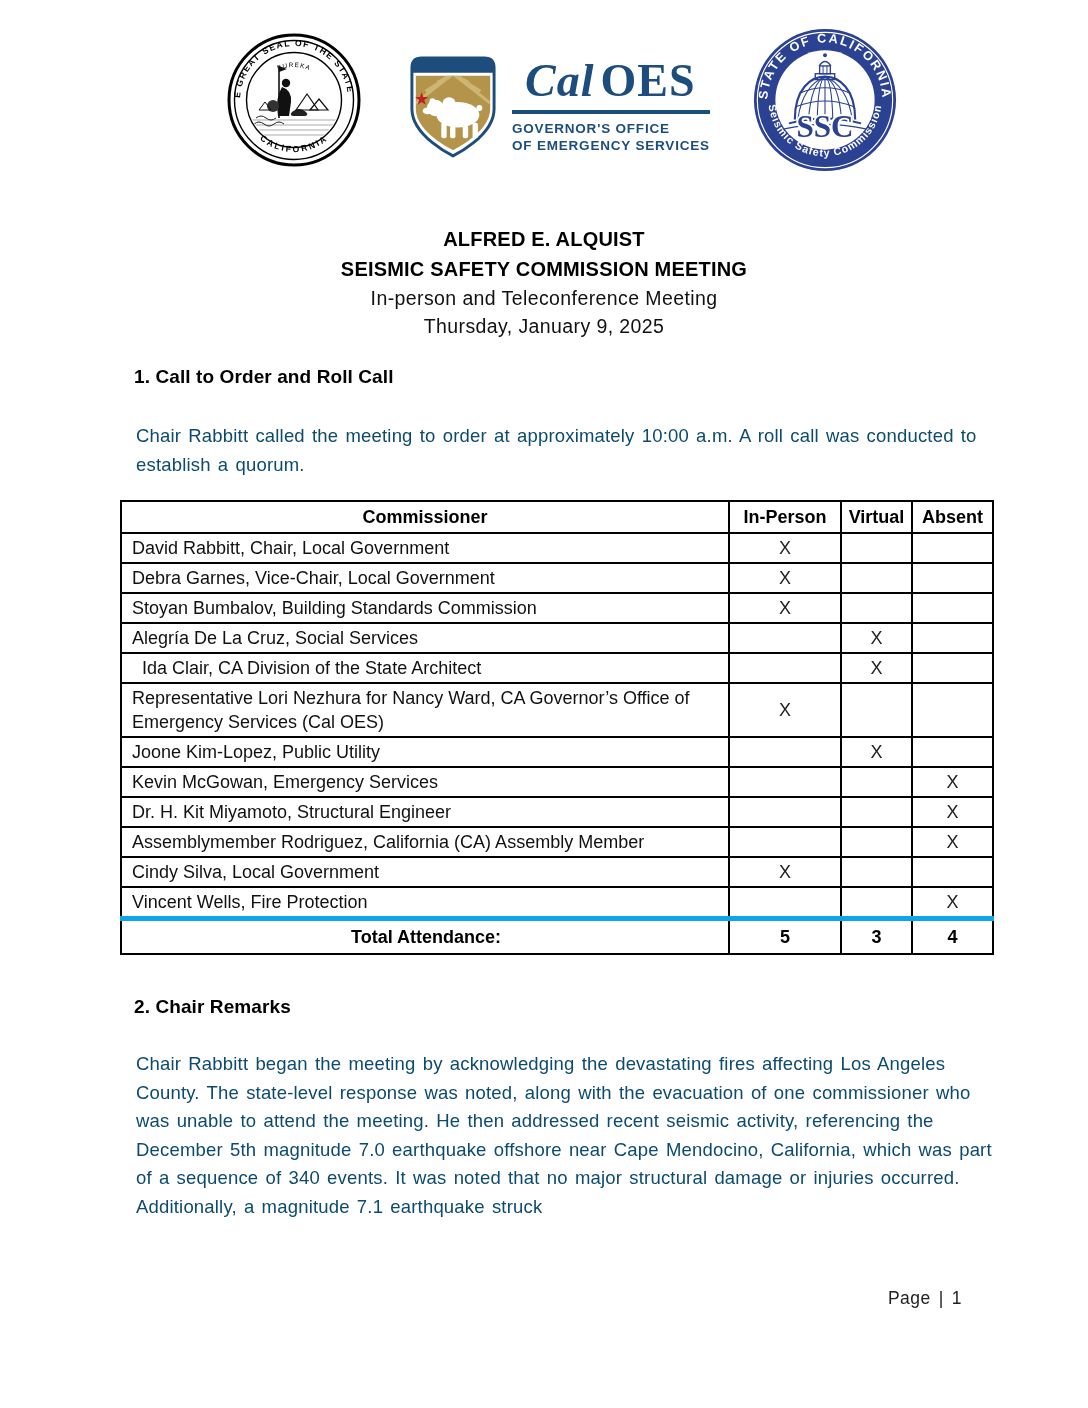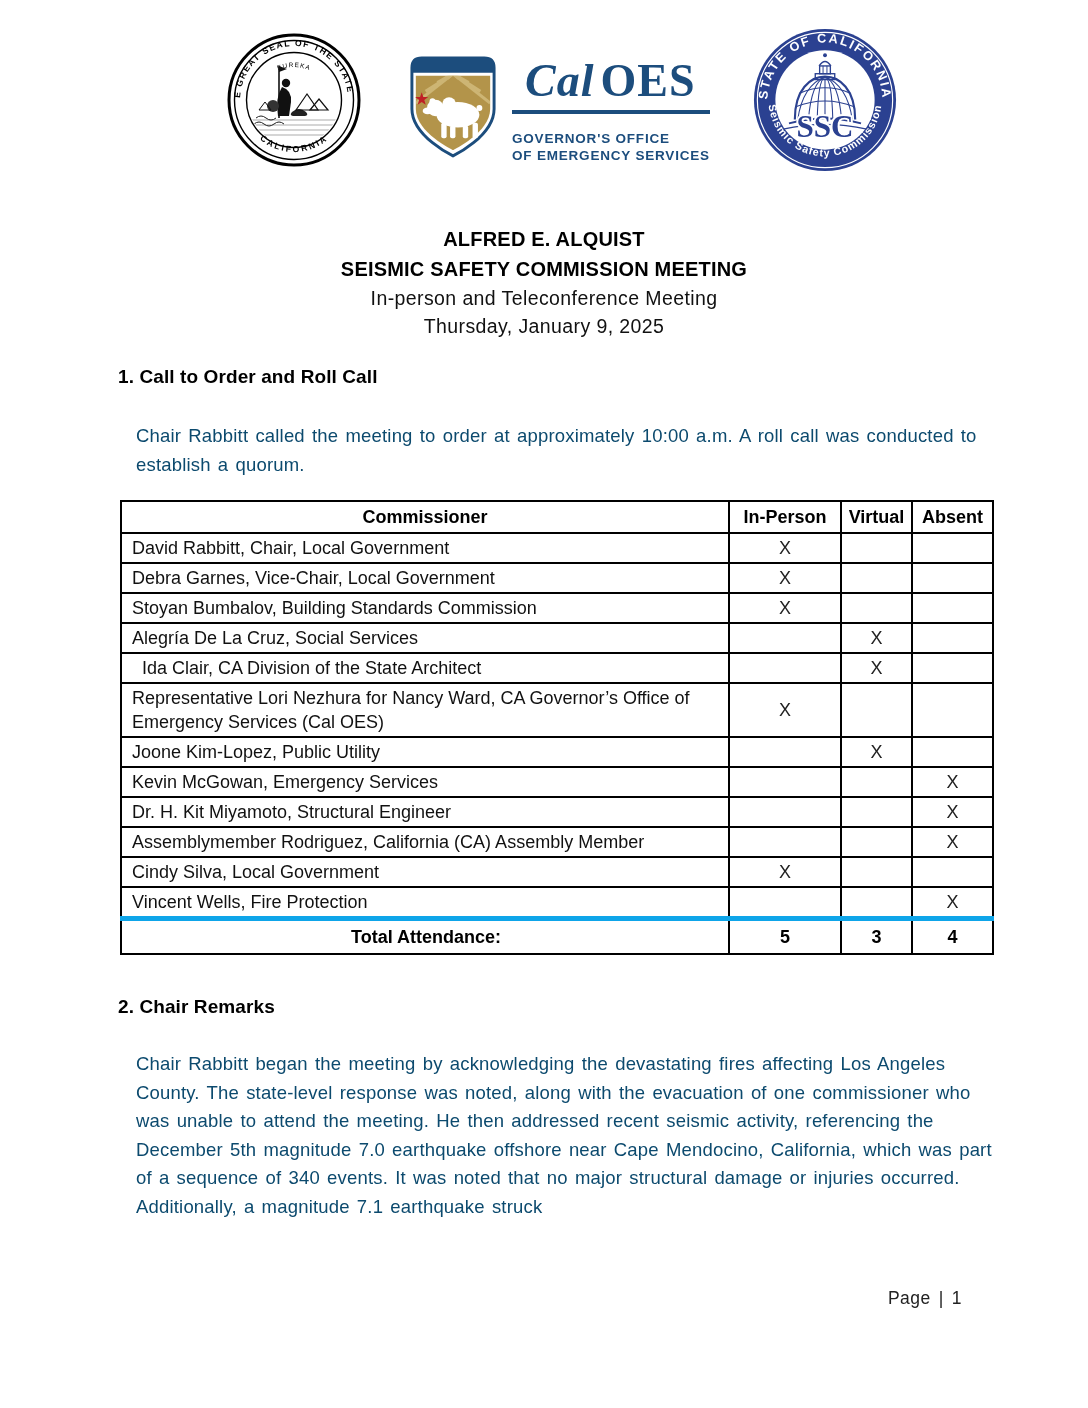--- a/index.html
+++ b/index.html
@@ -15,29 +15,29 @@
   #caloes-logo{left:408px;top:52px;display:flex;align-items:flex-start;}
   #ssc-logo{left:752px;top:27px;}
   .caloes-text{margin-left:14px;margin-top:6px;color:#1c4d7d;}
   .caloes-wordmark{
     font-family:"Liberation Serif","DejaVu Serif",serif;
     font-size:46px;font-weight:bold;line-height:46px;letter-spacing:1px;
     border-bottom:4px solid #1c4d7d;padding-bottom:6px;white-space:nowrap;
   }
   .caloes-wordmark .cal{font-style:italic;margin-right:6px;margin-left:13px;}
   .caloes-caption{
-    margin-top:16px;font-size:13.5px;font-weight:bold;letter-spacing:.8px;
+    margin-top:6px;font-size:13.5px;font-weight:bold;letter-spacing:.8px;
     line-height:17px;white-space:nowrap;
   }
   
   .title-block{position:absolute;left:0;top:224px;width:100%;text-align:center;}
   .title-bold{font-size:20px;font-weight:bold;line-height:30px;letter-spacing:.2px;}
   .title-reg{font-size:19.5px;font-weight:normal;line-height:28px;letter-spacing:.4px;color:#111;}
   
-  .sec-heading{position:absolute;left:118px;font-size:19px;font-weight:bold;letter-spacing:.1px;}
+  .sec-heading{position:absolute;left:134px;font-size:19px;font-weight:bold;letter-spacing:.1px;}
   #sec1-heading{top:366px;}
   #sec2-heading{top:996px;}
   .para{
     position:absolute;left:136px;width:866px;
     font-size:18.5px;line-height:28.5px;color:#0c4a6e;
     letter-spacing:.01em;word-spacing:.10em;
   }
   #para1{top:422px;}
   #para2{top:1050px;}
   

